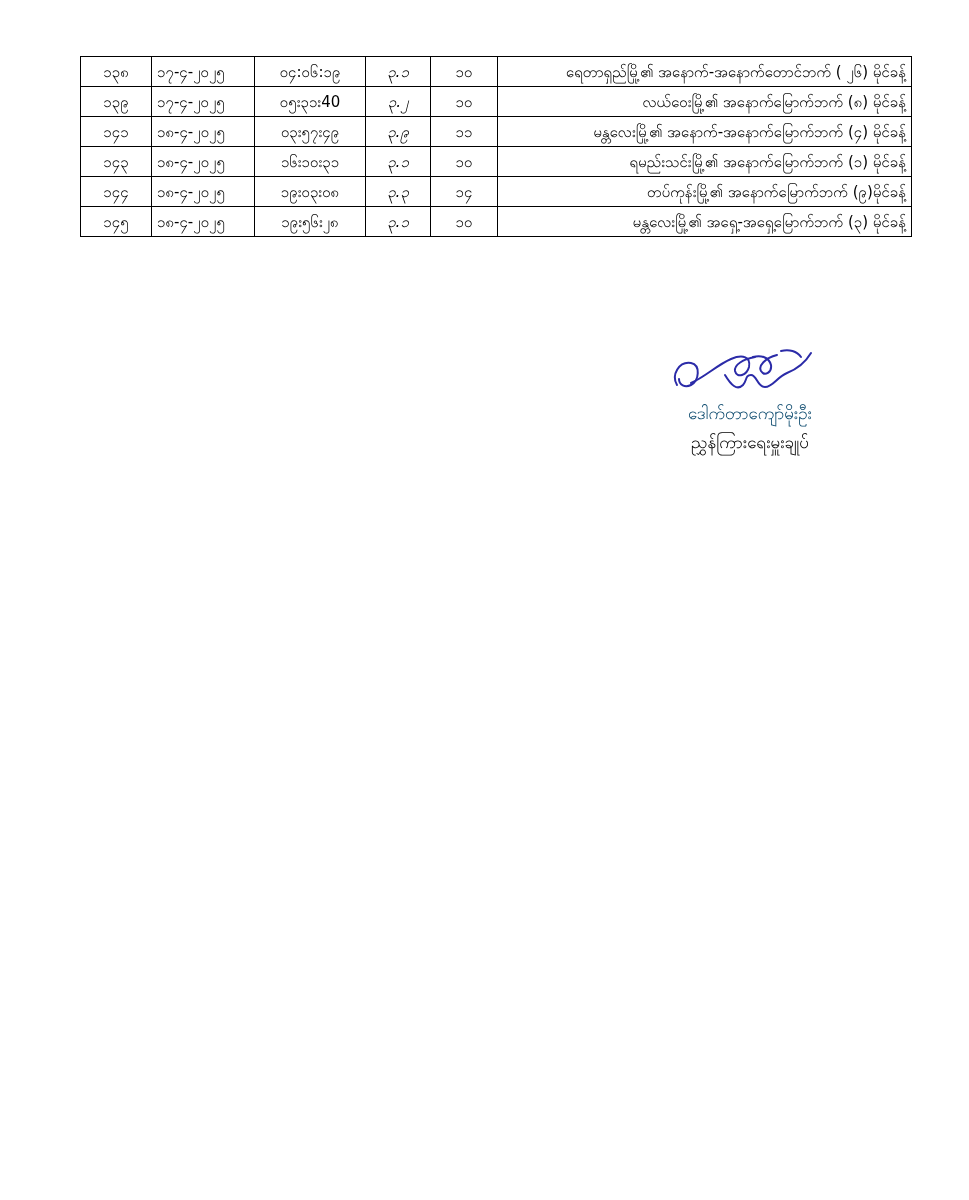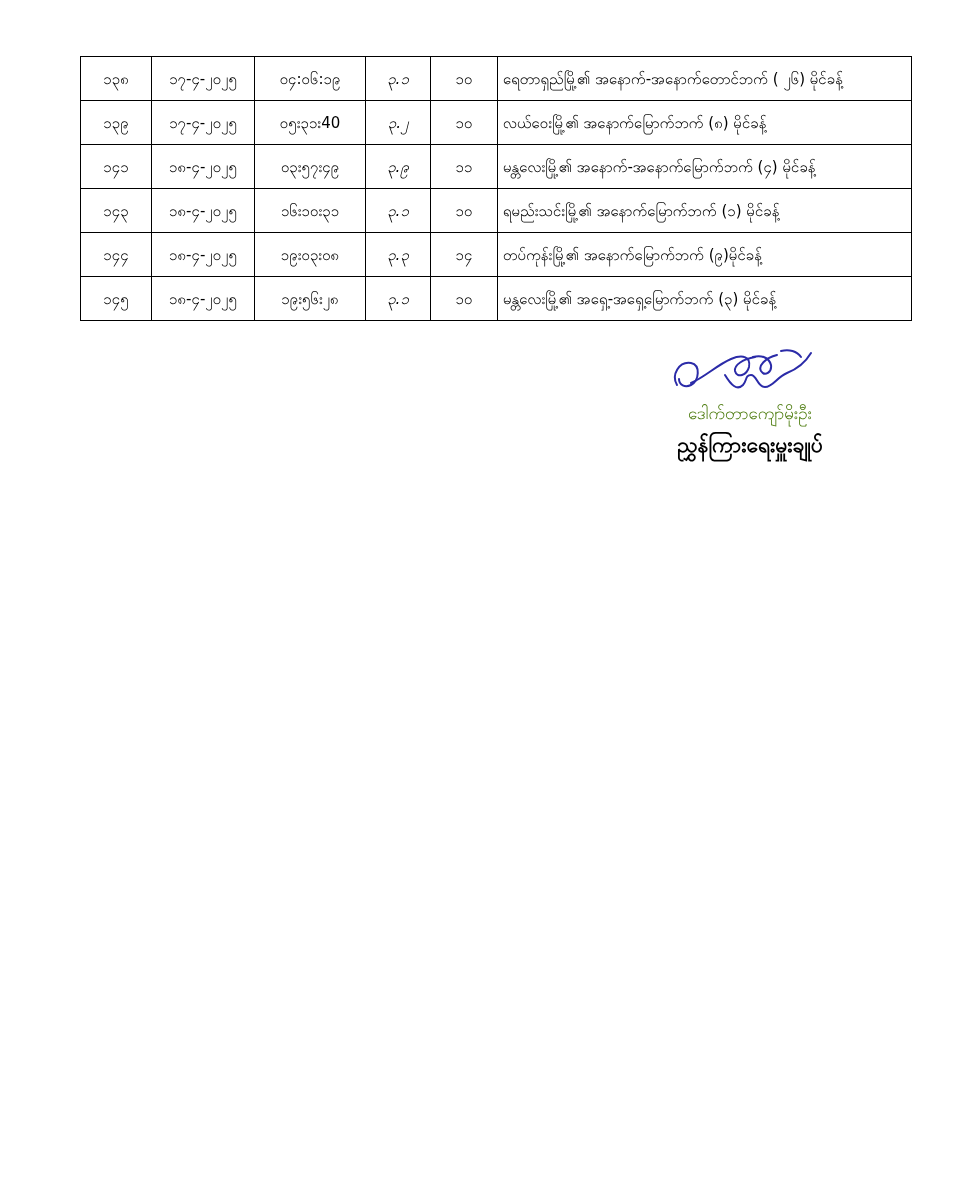--- a/index.html
+++ b/index.html
@@ -25,33 +25,33 @@
     position: absolute;
     left: 80px;
     top: 56px;
     width: 832px;
     border-collapse: collapse;
     table-layout: fixed;
   }
   .earthquake-table td {
     border: 1px solid #000000;
     height: 29px;
-    padding: 7px 5px;
+    padding: 0 5px;
     font-size: 15px;
     line-height: 1.2;
     vertical-align: middle;
     white-space: nowrap;
     overflow: hidden;
   }
   .col-no     { width: 60px;  text-align: center; }
-  .col-date   { width: 92px;  text-align: center; }
+  .col-date   { width: 92px;  }
   .col-time   { width: 100px; text-align: center; margin-left: 36px; }
   .col-mag    { width: 54px;  text-align: center; font-style: italic; }
   .col-depth  { width: 56px;  text-align: center; }
-  .col-loc    { width: auto;  text-align: left; }
+  .col-loc    { width: auto;  text-align: right; }
 
   .signature-block {
     position: absolute;
     left: 560px;
     top: 345px;
     width: 380px;
     text-align: center;
   }
   .signature-mark {
     height: 54px;
@@ -59,27 +59,26 @@
   }
   .signature-mark svg {
     position: absolute;
     left: 50%;
     top: 0;
     transform: translateX(-50%);
   }
   .sig-name {
     font-size: 17px;
     line-height: 1.7;
-    color: #4d7c0f;
+    color: #0c4a6e;
   }
   .sig-title {
-    font-size: 21px;
+    font-size: 17px;
     line-height: 1.7;
     color: #000000;
-    font-weight: bold;
   }
 </style>
 </head>
 <body>
 
 <div class="page">
 
   <table class="earthquake-table">
     <tbody>
       <tr>

